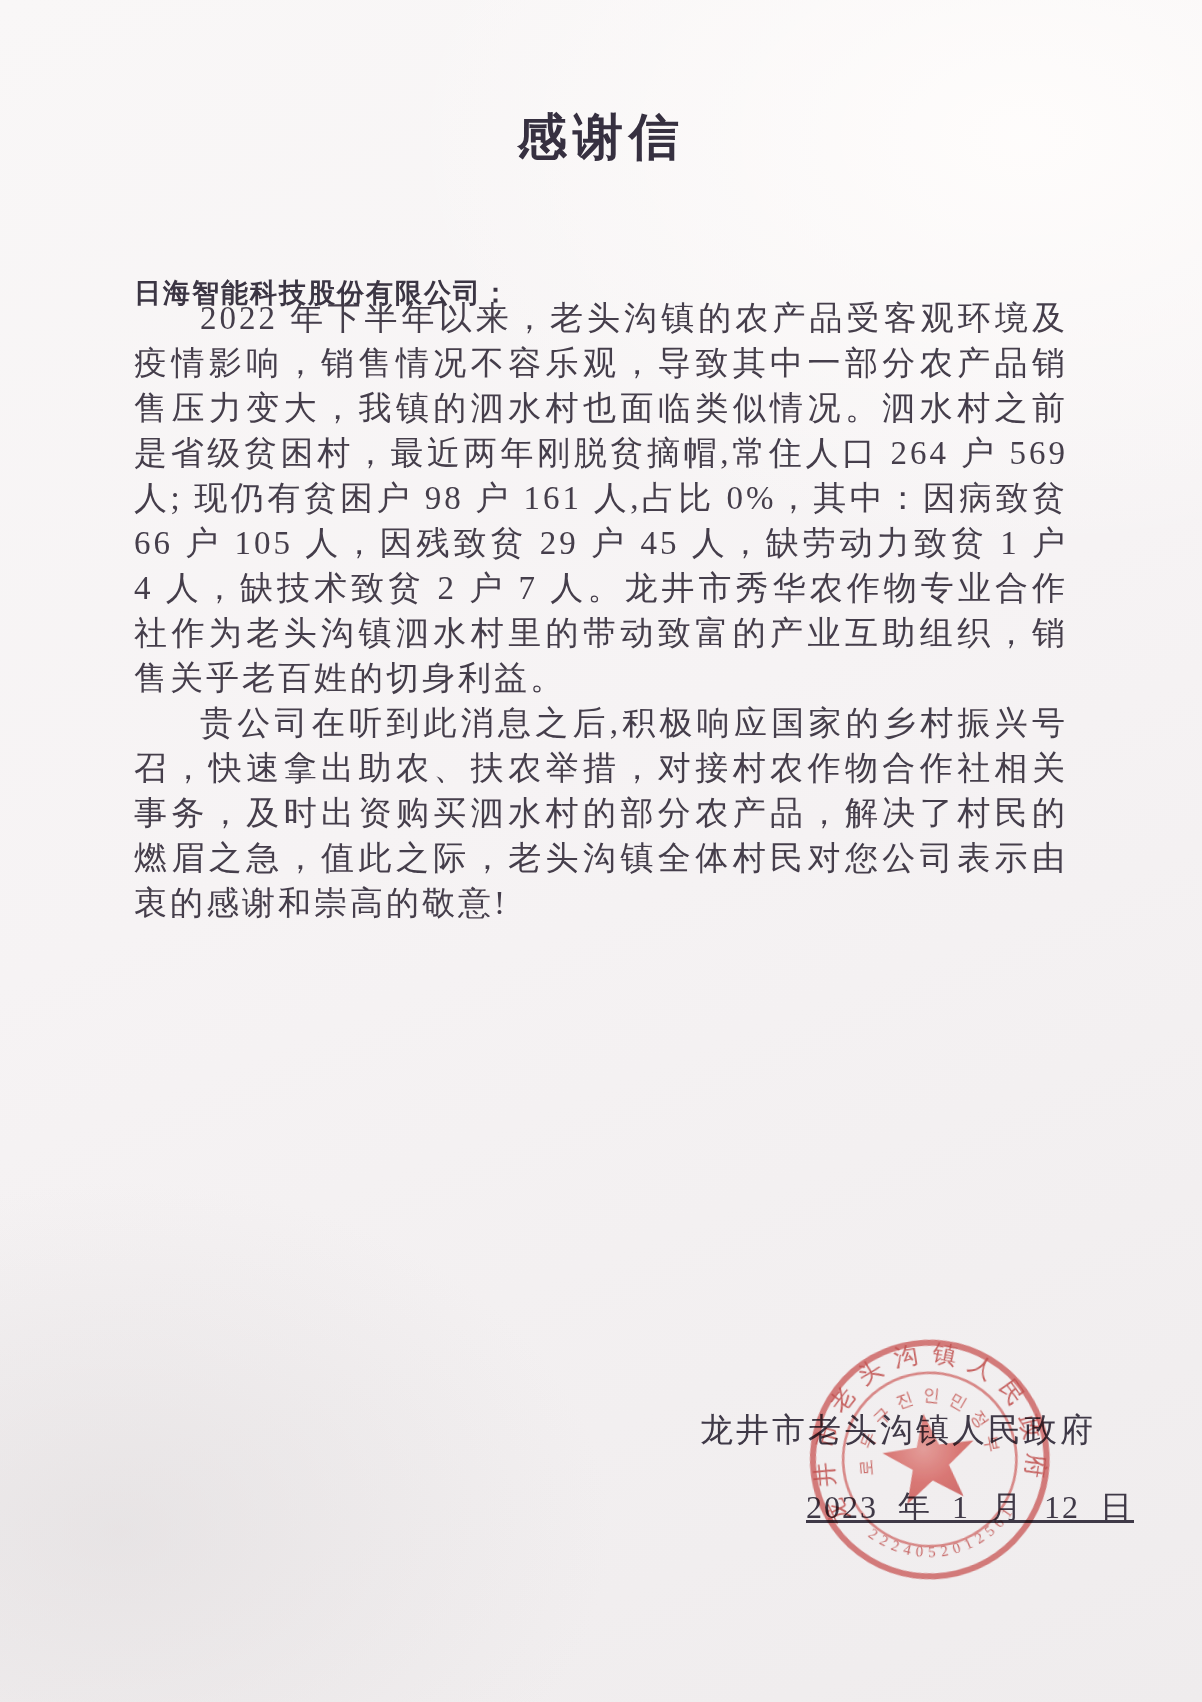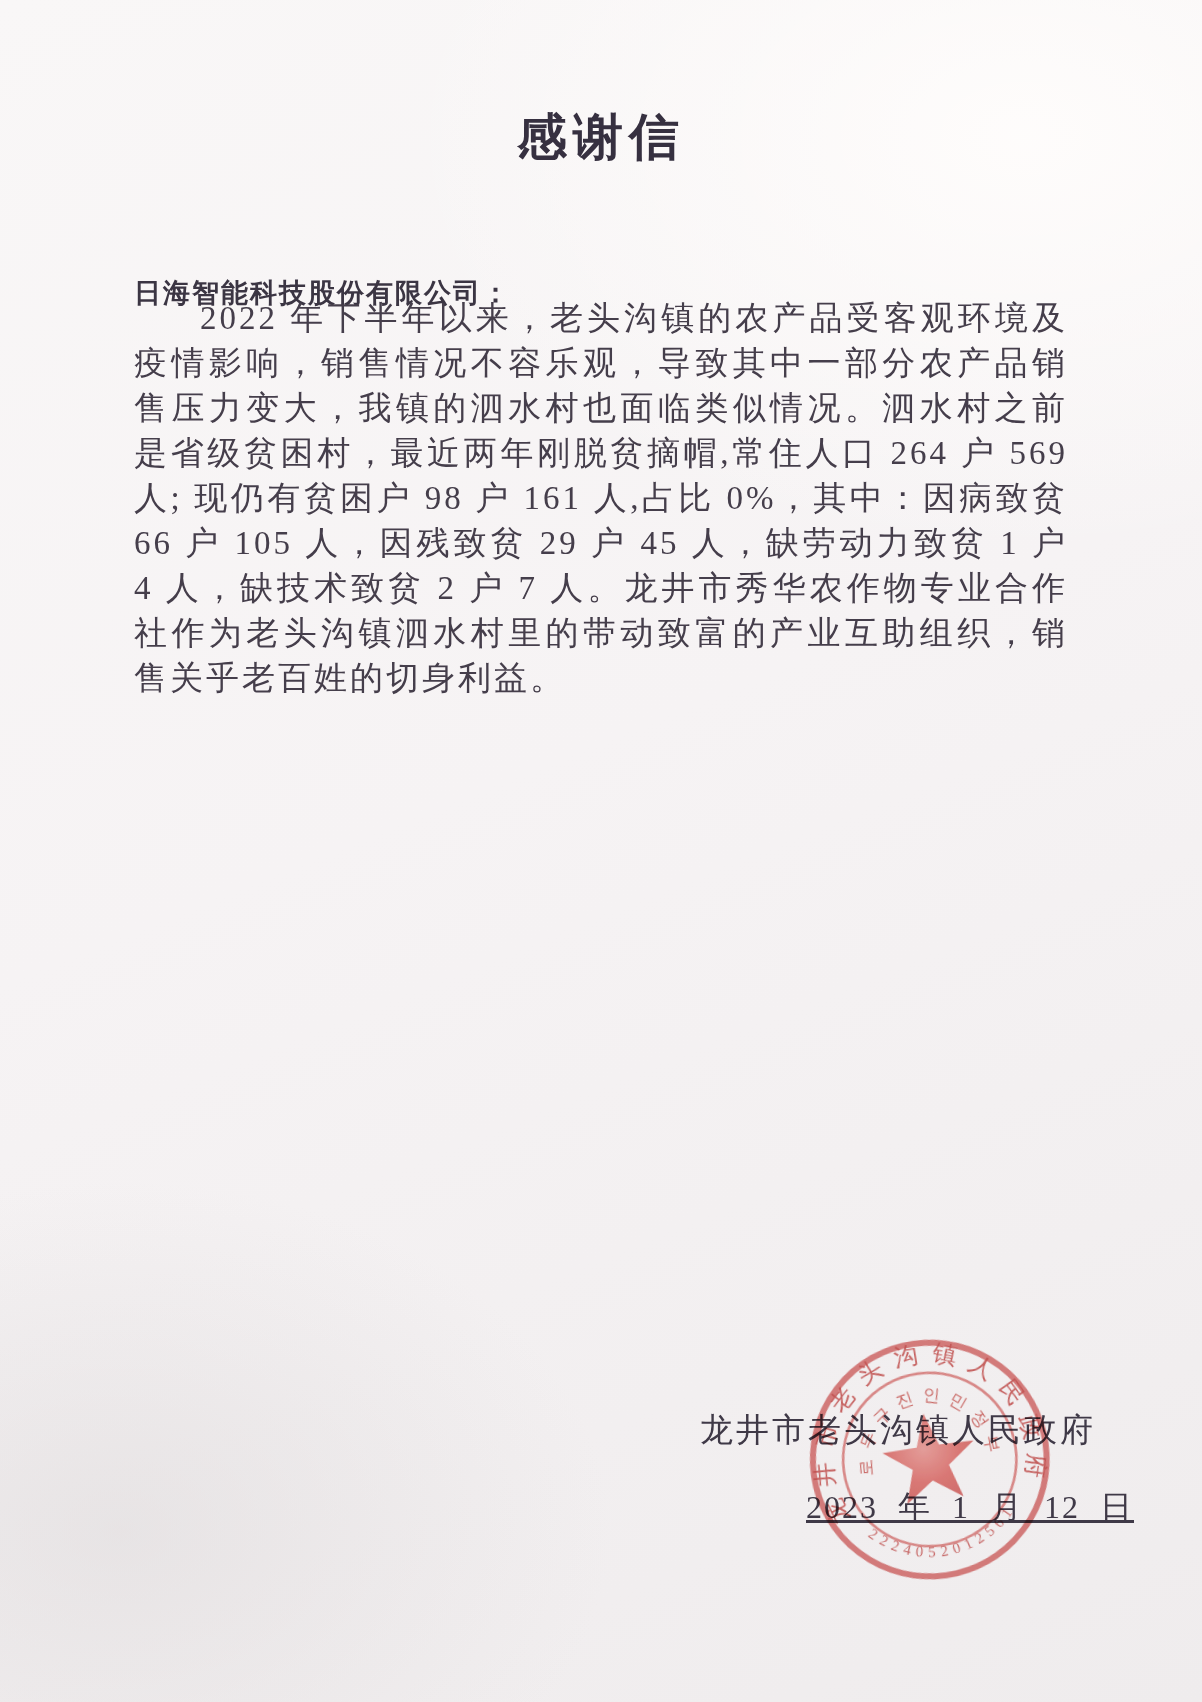--- a/index.html
+++ b/index.html
@@ -99,20 +99,21 @@
 <body>
 
 <div class="page">
 
   <h1 class="letter-title">感谢信</h1>
 
   <div class="recipient">日海智能科技股份有限公司：</div>
 
   <div class="body-text">
     <p>2022 年下半年以来，老头沟镇的农产品受客观环境及疫情影响，销售情况不容乐观，导致其中一部分农产品销售压力变大，我镇的泗水村也面临类似情况。泗水村之前是省级贫困村，最近两年刚脱贫摘帽,常住人口 264 户 569 人; 现仍有贫困户 98 户 161 人,占比 0%，其中：因病致贫 66 户 105 人，因残致贫 29 户 45 人，缺劳动力致贫 1 户 4 人，缺技术致贫 2 户 7 人。龙井市秀华农作物专业合作社作为老头沟镇泗水村里的带动致富的产业互助组织，销售关乎老百姓的切身利益。</p>
+    <p>贵公司在听到此消息之后,积极响应国家的乡村振兴号召，快速拿出助农、扶农举措，对接村农作物合作社相关事务，及时出资购买泗水村的部分农产品，解决了村民的燃眉之急，值此之际，老头沟镇全体村民对您公司表示由衷的感谢和崇高的敬意!</p>
   </div>
 
   <div class="signature">龙井市老头沟镇人民政府</div>
 
   <div class="date-line">2023 年 1 月 12 日</div>
 
   <svg class="seal" viewBox="0 0 260 265" aria-hidden="true">
     <defs>
       <path id="arc-cn" d="M 46,186.5 A 97,97 0 1 1 214,186.5" fill="none"></path>
       <path id="arc-kr" d="M 72.9,148.1 A 58,58 0 1 1 187.1,148.1" fill="none"></path>

